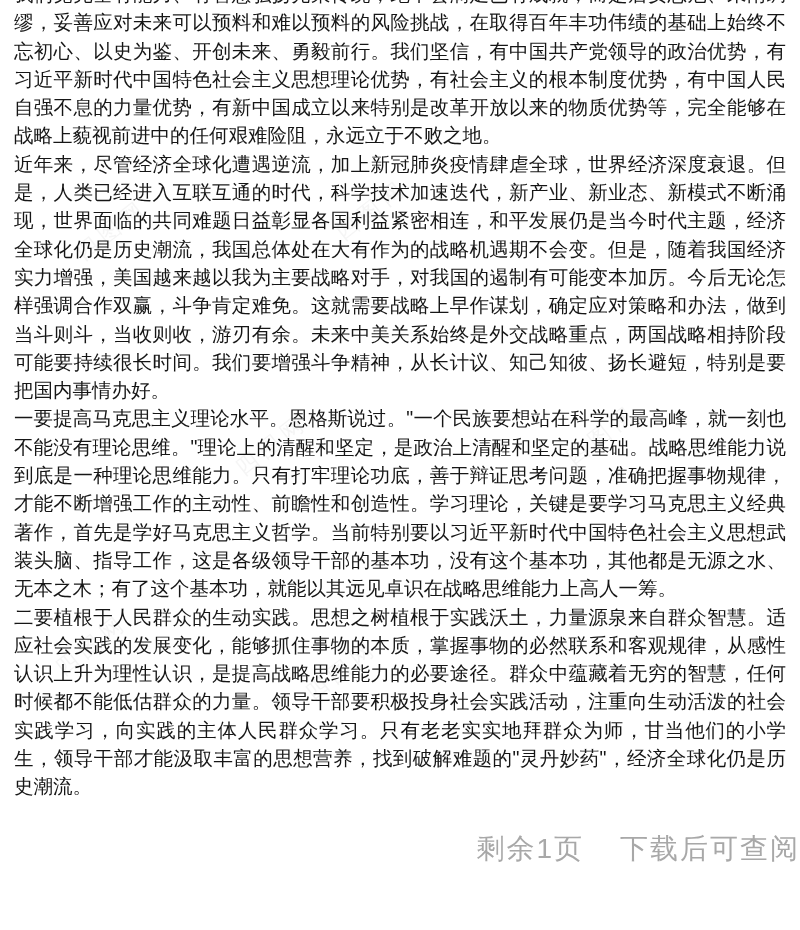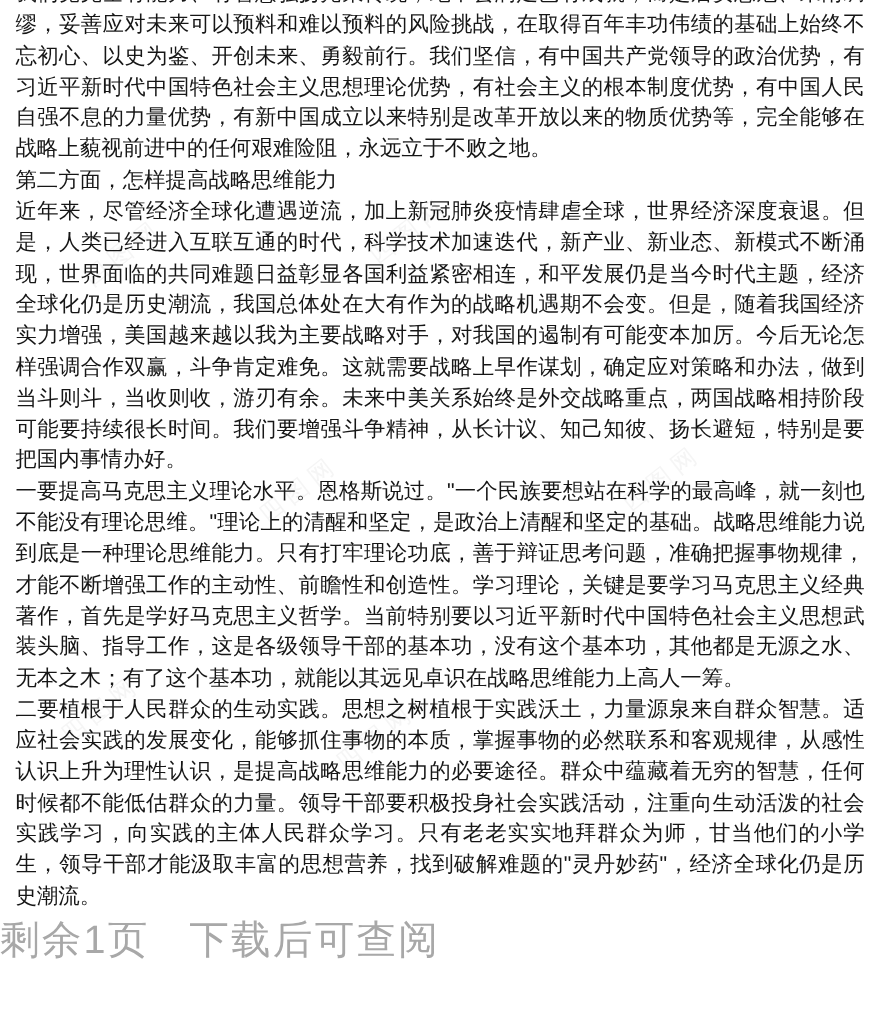--- a/index.html
+++ b/index.html
@@ -42,22 +42,22 @@
   }
   .doc-text p {
     margin: 0;
     word-break: break-all;
   }
   .footer-notice {
     position: absolute;
     top: 830px;
     left: 0;
     width: 100%;
-    text-align: left;
-    font-size: 36px;
+    text-align: right;
+    font-size: 28px;
     letter-spacing: 2px;
     color: #a8a8a8;
     z-index: 2;
     white-space: nowrap;
   }
   .footer-notice .gap {
     display: inline-block;
     width: 36px;
   }
 </style>
@@ -70,21 +70,20 @@
       <span class="watermark" style="left: 70px; top: 215px;">四图网</span>
       <span class="watermark" style="left: 330px; top: 195px;">四图网</span>
       <span class="watermark" style="left: 230px; top: 430px;">四图网</span>
       <span class="watermark" style="left: 560px; top: 420px;">四图网</span>
       <span class="watermark" style="left: 50px; top: 630px;">四图网</span>
       <span class="watermark" style="left: 300px; top: 655px;">四图网</span>
     </div>
 
   <div class="doc-text">
       <p>我们党完全有能力、有智慧弘扬光荣传统，绝不会满足已有成就，而是居安思危、未雨绸缪，妥善应对未来可以预料和难以预料的风险挑战，在取得百年丰功伟绩的基础上始终不忘初心、以史为鉴、开创未来、勇毅前行。我们坚信，有中国共产党领导的政治优势，有习近平新时代中国特色社会主义思想理论优势，有社会主义的根本制度优势，有中国人民自强不息的力量优势，有新中国成立以来特别是改革开放以来的物质优势等，完全能够在战略上藐视前进中的任何艰难险阻，永远立于不败之地。</p>
-      <p>第二方面，怎样提高战略思维能力</p>
       <p>近年来，尽管经济全球化遭遇逆流，加上新冠肺炎疫情肆虐全球，世界经济深度衰退。但是，人类已经进入互联互通的时代，科学技术加速迭代，新产业、新业态、新模式不断涌现，世界面临的共同难题日益彰显各国利益紧密相连，和平发展仍是当今时代主题，经济全球化仍是历史潮流，我国总体处在大有作为的战略机遇期不会变。但是，随着我国经济实力增强，美国越来越以我为主要战略对手，对我国的遏制有可能变本加厉。今后无论怎样强调合作双赢，斗争肯定难免。这就需要战略上早作谋划，确定应对策略和办法，做到当斗则斗，当收则收，游刃有余。未来中美关系始终是外交战略重点，两国战略相持阶段可能要持续很长时间。我们要增强斗争精神，从长计议、知己知彼、扬长避短，特别是要把国内事情办好。</p>
       <p>一要提高马克思主义理论水平。恩格斯说过。"一个民族要想站在科学的最高峰，就一刻也不能没有理论思维。"理论上的清醒和坚定，是政治上清醒和坚定的基础。战略思维能力说到底是一种理论思维能力。只有打牢理论功底，善于辩证思考问题，准确把握事物规律，才能不断增强工作的主动性、前瞻性和创造性。学习理论，关键是要学习马克思主义经典著作，首先是学好马克思主义哲学。当前特别要以习近平新时代中国特色社会主义思想武装头脑、指导工作，这是各级领导干部的基本功，没有这个基本功，其他都是无源之水、无本之木；有了这个基本功，就能以其远见卓识在战略思维能力上高人一筹。</p>
       <p>二要植根于人民群众的生动实践。思想之树植根于实践沃土，力量源泉来自群众智慧。适应社会实践的发展变化，能够抓住事物的本质，掌握事物的必然联系和客观规律，从感性认识上升为理性认识，是提高战略思维能力的必要途径。群众中蕴藏着无穷的智慧，任何时候都不能低估群众的力量。领导干部要积极投身社会实践活动，注重向生动活泼的社会实践学习，向实践的主体人民群众学习。只有老老实实地拜群众为师，甘当他们的小学生，领导干部才能汲取丰富的思想营养，找到破解难题的"灵丹妙药"，经济全球化仍是历史潮流。</p>
     </div>
 
   <div class="footer-notice"><span>剩余1页</span><span class="gap"></span><span>下载后可查阅</span></div>
 
 </div>
 
 </body></html>

